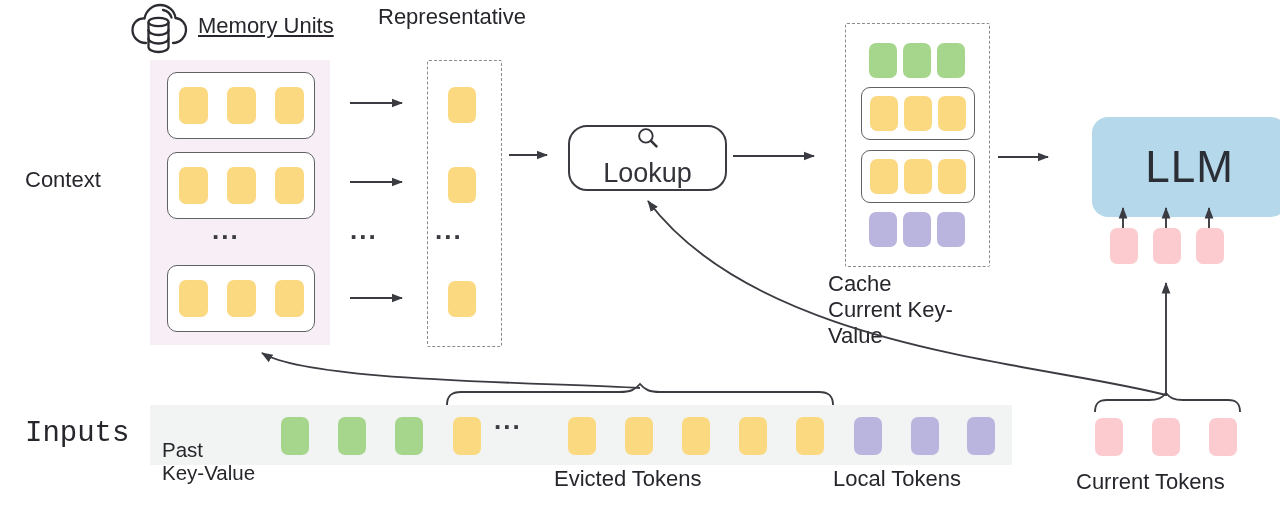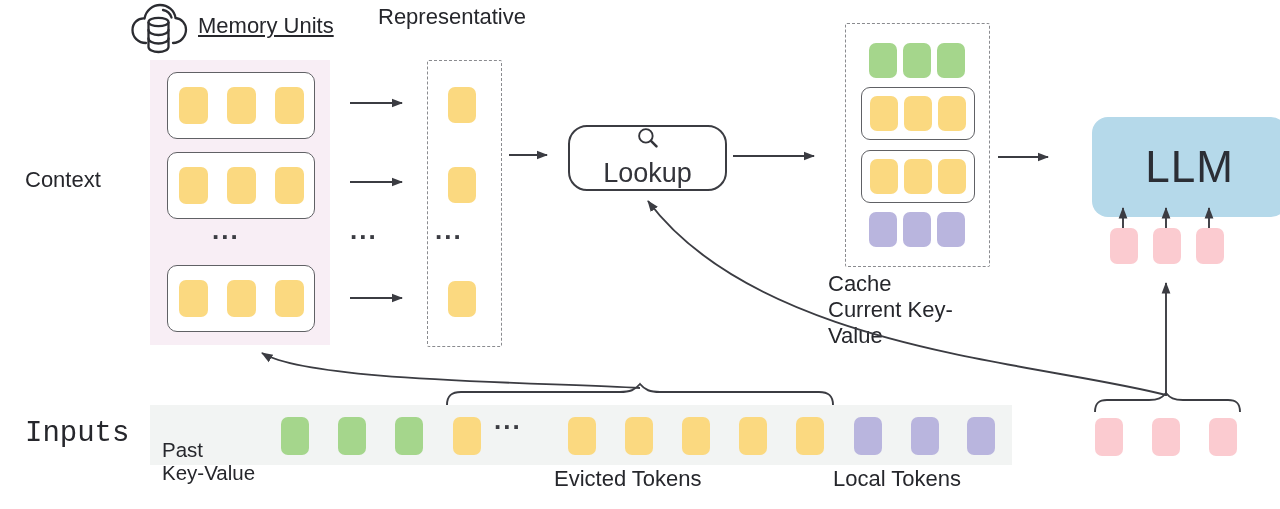--- a/index.html
+++ b/index.html
@@ -197,20 +197,21 @@
     </div>
 
   <div class="abs strip-group" style="left:1095px;top:418px;gap:29px;">
       <div class="token pink"></div>
       <div class="token pink"></div>
       <div class="token pink"></div>
     </div>
 
   <div class="abs label center" style="left:554px;top:466px;width:180px;font-size:22px;">Evicted Tokens</div>
   <div class="abs label center" style="left:833px;top:466px;width:180px;font-size:22px;">Local Tokens</div>
+  <div class="abs label center" style="left:1076px;top:469px;width:180px;font-size:22px;">Current Tokens</div>
 
   <svg class="overlay" width="1280" height="509" viewBox="0 0 1280 509">
     <defs>
       <marker id="ah" markerUnits="userSpaceOnUse" markerWidth="14" markerHeight="12" refX="10.5" refY="5" orient="auto">
         <path class="ah-fill" d="M0,0.6 L11.5,5 L0,9.4 Z"></path>
       </marker>
     </defs>
     <path d="M350 103 H402" marker-end="url(#ah)"></path>
     <path d="M350 182 H402" marker-end="url(#ah)"></path>
     <path d="M350 298 H402" marker-end="url(#ah)"></path>

